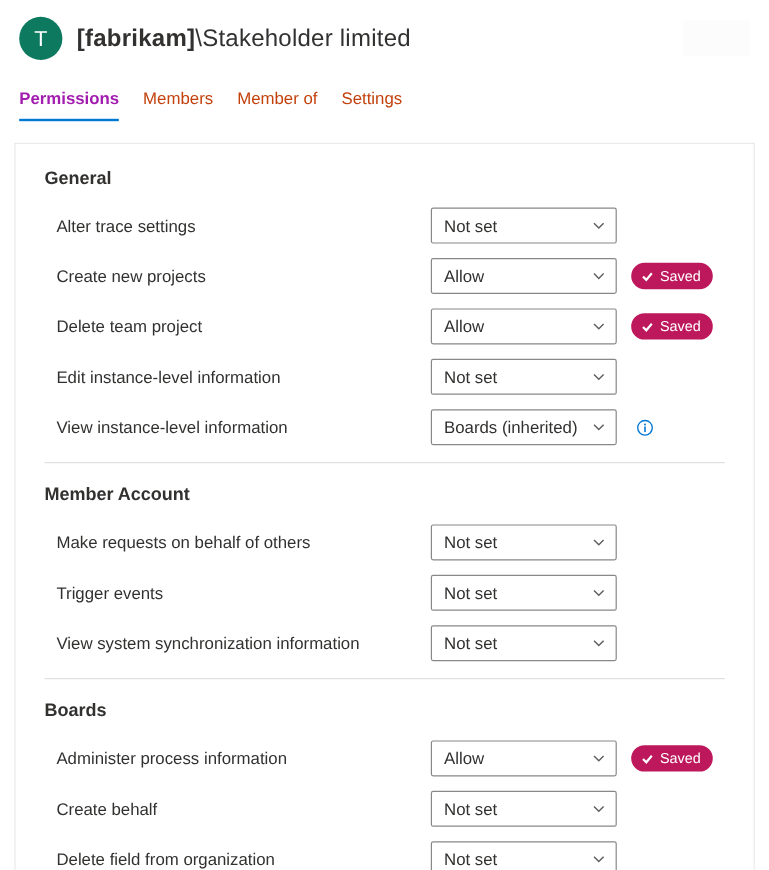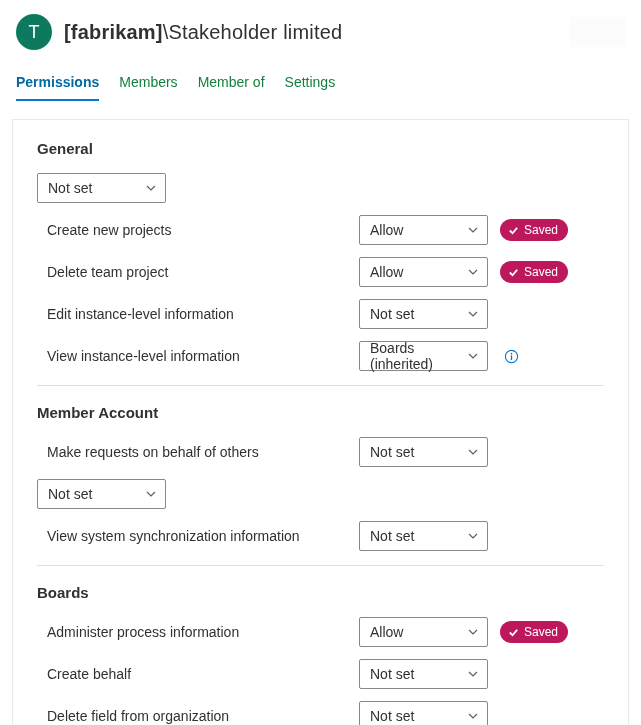--- a/index.html
+++ b/index.html
@@ -45,26 +45,26 @@
   .tabs {
     display: flex;
     gap: 20px;
     padding: 0 16px;
     border-bottom: 1px solid #fff;
     margin-top: 6px;
   }
   .tab {
     padding: 8px 0 10px 0;
     font-size: 14px;
-    color: #15803d;
+    color: #c2410c;
     cursor: pointer;
     position: relative;
   }
   .tab.active {
-    color: #0369a1;
+    color: #a21caf;
     font-weight: 600;
   }
   .tab.active::after {
     content: "";
     position: absolute;
     left: 0; right: 0; bottom: -1px;
     height: 2px;
     background: #0078d4;
   }
   .content {
@@ -85,21 +85,21 @@
     padding: 6px 0;
     gap: 12px;
   }
   .perm-label {
     flex: 0 0 310px;
     padding-left: 10px;
     font-size: 14px;
   }
   .perm-select {
     position: relative;
-    width: 129px;
+    width: 155px;
     height: 30px;
     border: 1px solid #8a8886;
     border-radius: 2px;
     display: flex;
     align-items: center;
     padding: 0 28px 0 10px;
     font-size: 14px;
     background: #fff;
     cursor: pointer;
   }
@@ -151,20 +151,21 @@
 <div class="tabs" id="tabs">
     <div class="tab active">Permissions</div>
     <div class="tab">Members</div>
     <div class="tab">Member of</div>
     <div class="tab">Settings</div>
   </div>
 
 <div class="content" id="content">
     <div class="section-title">General</div>
     <div class="perm-row">
+      <div class="perm-label">Alter trace settings</div>
       <div class="perm-select">
         <span>Not set</span>
         <span class="chev">
           <svg width="12" height="12" viewBox="0 0 12 12">
             <path d="M2 4 L6 8 L10 4" fill="none" stroke="#605e5c" stroke-width="1.2"></path>
           </svg>
         </span>
       </div>
     </div>
     <div class="perm-row">
@@ -241,20 +242,21 @@
       <div class="perm-select">
         <span>Not set</span>
         <span class="chev">
           <svg width="12" height="12" viewBox="0 0 12 12">
             <path d="M2 4 L6 8 L10 4" fill="none" stroke="#605e5c" stroke-width="1.2"></path>
           </svg>
         </span>
       </div>
     </div>
     <div class="perm-row">
+      <div class="perm-label">Trigger events</div>
       <div class="perm-select">
         <span>Not set</span>
         <span class="chev">
           <svg width="12" height="12" viewBox="0 0 12 12">
             <path d="M2 4 L6 8 L10 4" fill="none" stroke="#605e5c" stroke-width="1.2"></path>
           </svg>
         </span>
       </div>
     </div>
     <div class="perm-row">

